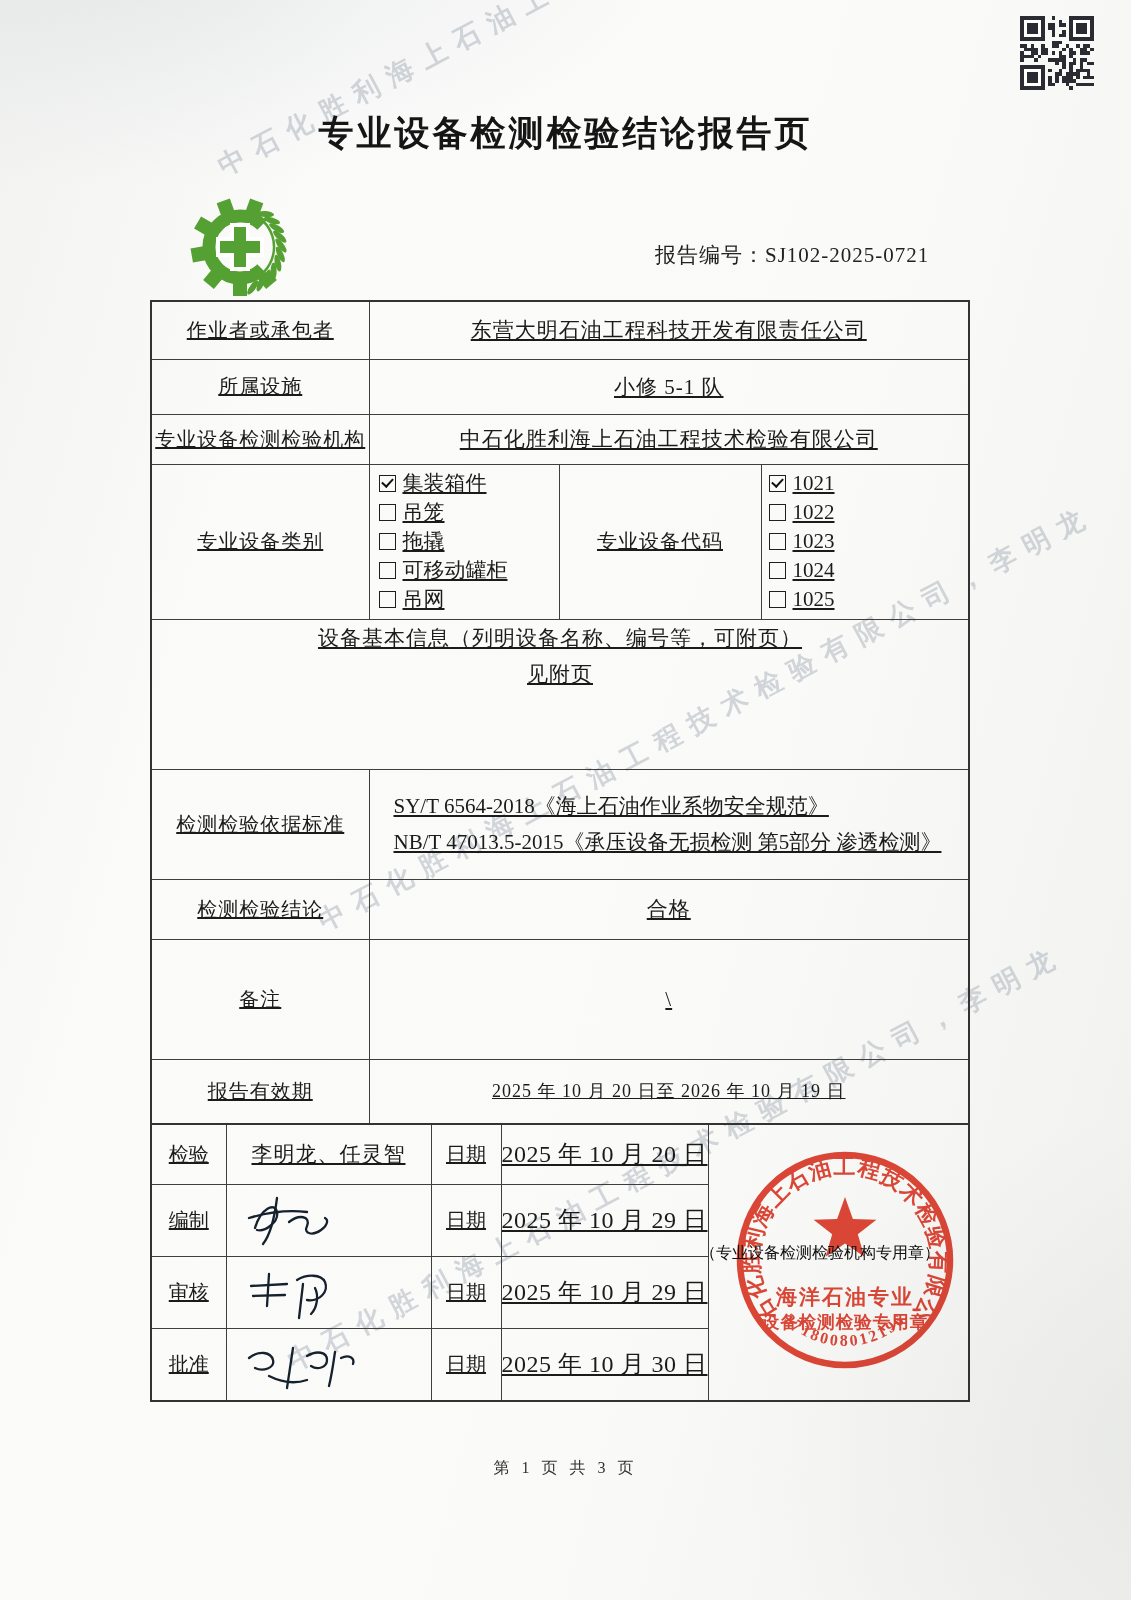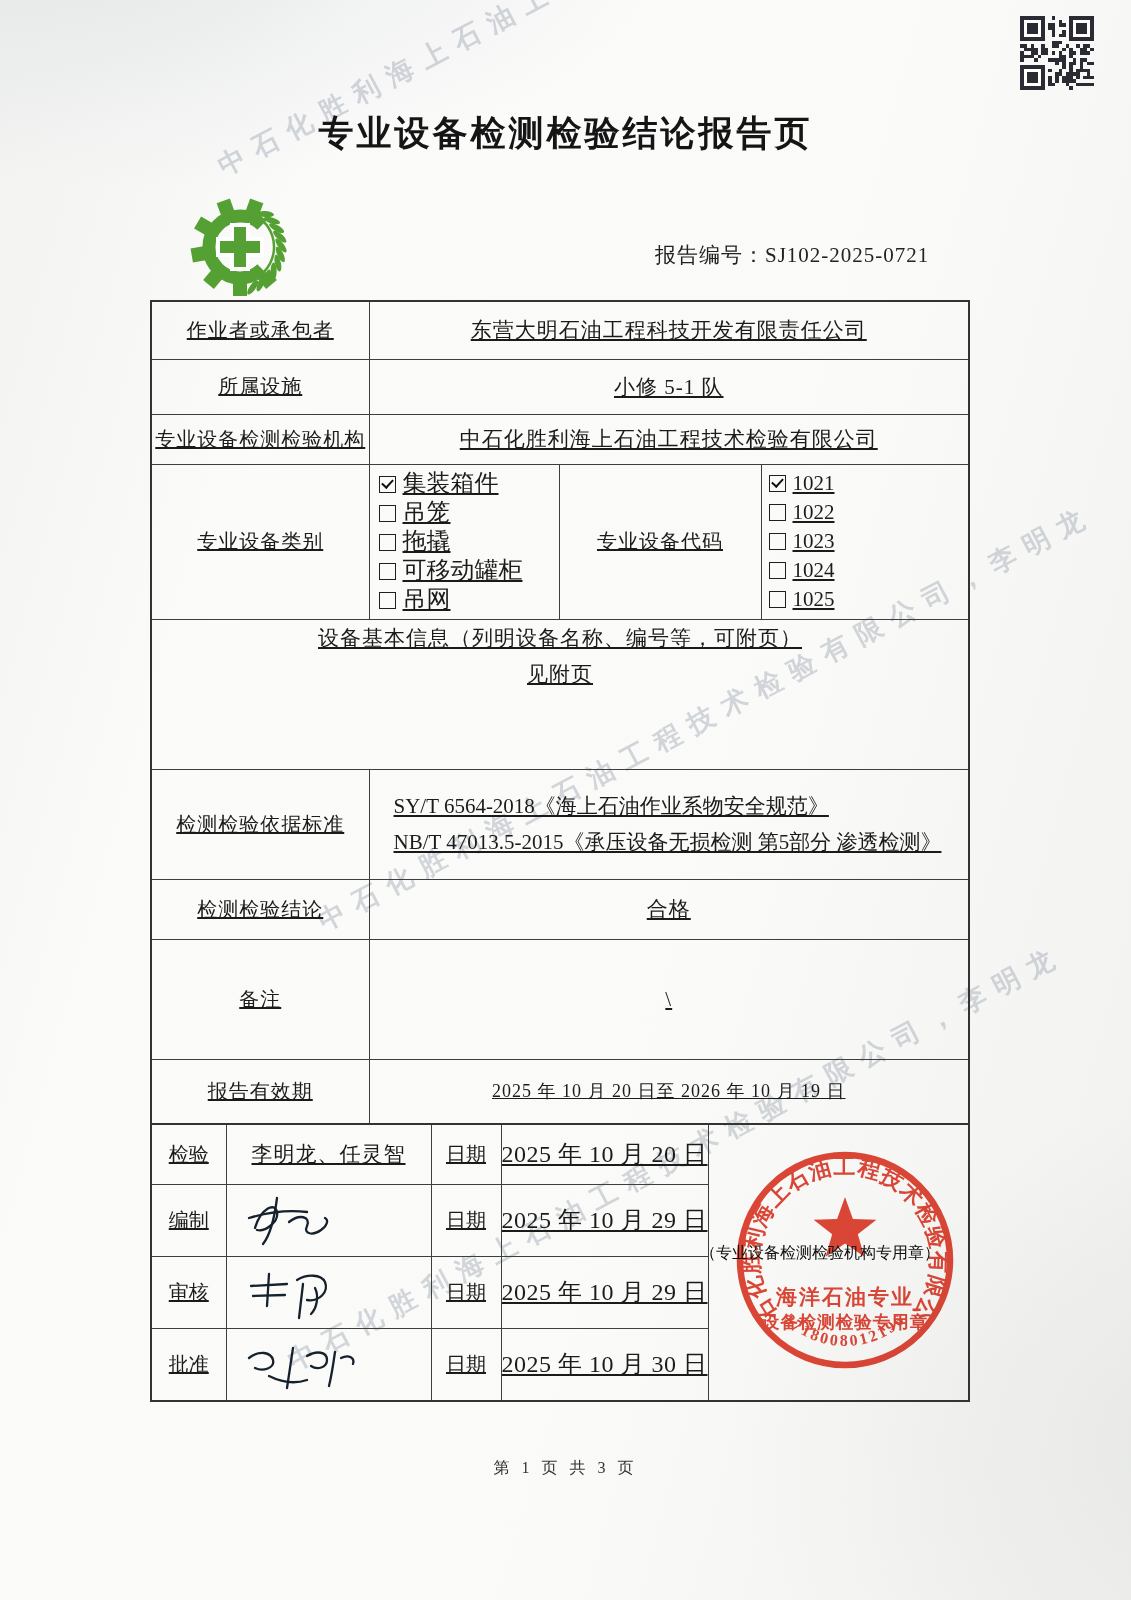--- a/index.html
+++ b/index.html
@@ -23,21 +23,21 @@
   }
   .report-no{position:absolute;top:241px;left:655px;font-size:21px;letter-spacing:1px;z-index:2;color:#222;}
   .qr{position:absolute;left:1020px;top:16px;width:74px;height:74px;z-index:2;}
   .logo{position:absolute;left:188px;top:192px;width:122px;height:112px;z-index:2;}
   table{border-collapse:collapse;table-layout:fixed;position:absolute;z-index:2;background:transparent;}
   td{border:1.6px solid #3e3e3e;padding:0;vertical-align:middle;overflow:hidden;text-decoration:underline;}
   #main-table{left:150px;top:300px;width:818px;border:2.2px solid #333;}
   #sig-table{left:150px;top:1123px;width:818px;border:2.2px solid #333;}
   .lbl{text-align:center;font-size:20px;letter-spacing:1px;}
   .val{text-align:center;font-size:21px;letter-spacing:1px;}
-  .cbcol{vertical-align:middle;padding-left:9px;font-size:24px;line-height:29px;}
+  .cbcol{vertical-align:middle;padding-left:9px;font-size:21px;line-height:29px;}
   .codecol{vertical-align:middle;padding-left:7px;font-size:21px;line-height:29px;}
   .cb{display:inline-block;width:15px;height:15px;border:1.6px solid #1f1f1f;margin-right:7px;position:relative;top:2px;background:transparent;}
   .cb.checked::before{
     content:"";position:absolute;left:2px;top:2px;width:9px;height:5px;
     border-left:2px solid #111;border-bottom:2px solid #111;transform:rotate(-47deg);
   }
   .infocell{vertical-align:top;text-align:center;font-size:21px;line-height:36px;letter-spacing:1px;}
   .stdcell{text-align:left;padding-left:24px;font-size:21px;line-height:36px;}
   .validity{font-size:18px;letter-spacing:1px;border-radius:23px;}
   .sig-role{text-align:center;font-size:20px;}

